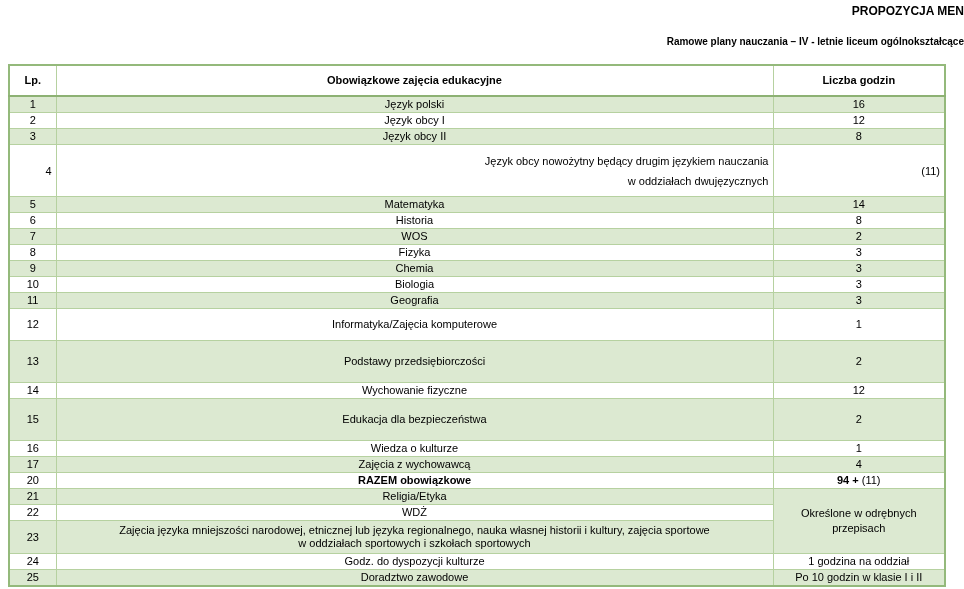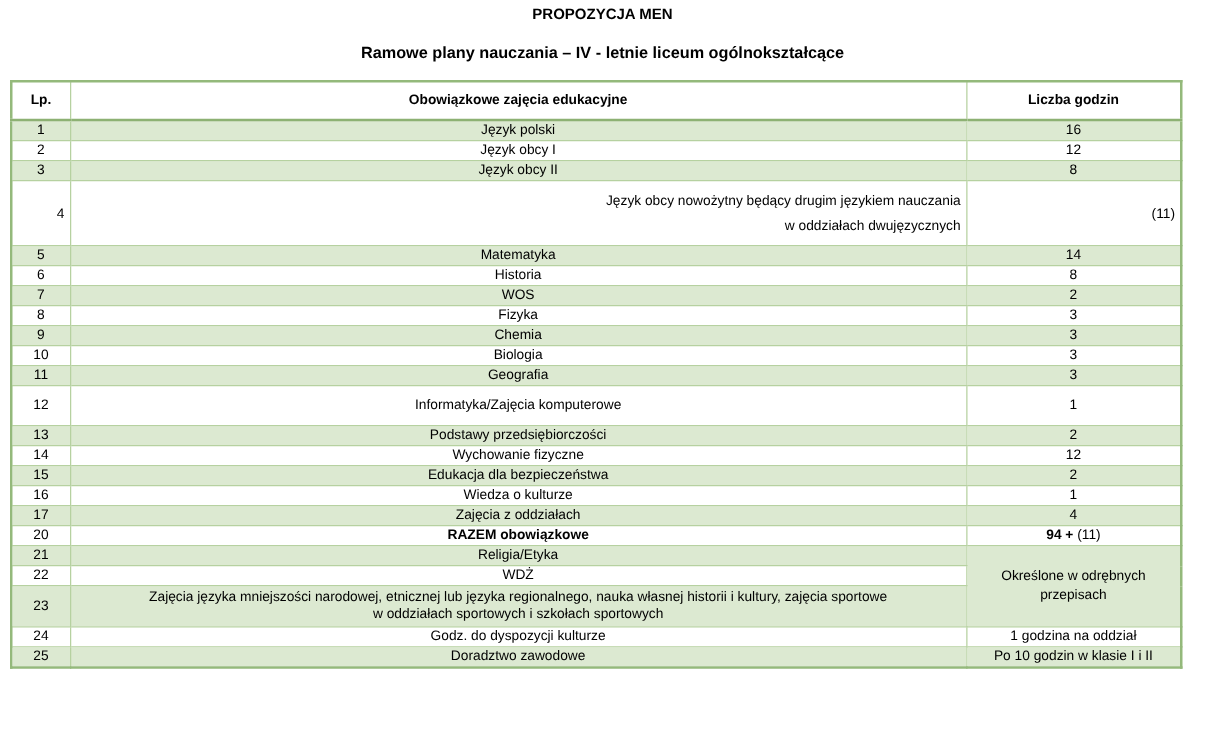--- a/index.html
+++ b/index.html
@@ -2,24 +2,24 @@
 <html><head>
 <meta charset="utf-8">
 <style>
   * { margin:0; padding:0; box-sizing:border-box; }
   body { background:#fff; }
   .page {
     position:relative; width:964px; height:589px; overflow:hidden;
     background:#ffffff; color:#000;
     font-family:"Liberation Sans","DejaVu Sans",sans-serif;
   }
-  .doc-header { text-align:center; padding-top:5px; }
+  .doc-header { text-align:right; padding-top:5px; }
   .t1 { font-weight:bold; font-size:12px; line-height:13px; }
   .t2 { font-weight:bold; font-size:11.5px; line-height:13px; margin-top:16px; }
-  .t3 { font-weight:bold; font-size:13px; line-height:13px; margin-top:17px; }
+  .t3 { font-weight:bold; font-size:10px; line-height:13px; margin-top:17px; }
 
   table.plan {
     border-collapse:collapse; table-layout:fixed;
     width:938px; margin:16px 0 0 8px;
     border:2px solid #94b97b;
     font-size:11px;
   }
   th, td {
     border:1px solid #b6d1a0;
     text-align:center; vertical-align:middle;
@@ -30,21 +30,21 @@
     font-weight:bold; background:#ffffff; height:31px;
     border-bottom:2px solid #8db173;
   }
   col.c-lp  { width:47px; }
   col.c-hrs { width:172px; }
   tbody tr { height:16px; }
   tbody tr.g td { background:#dce9d1; }
   tr.h52 { height:52px; }
   tr.h52 td { line-height:20px;text-align:right; }
   tr.h32 { height:32px; }
-  tr.h30 { height:16px;padding-left:12px; }
+  tr.h30 { height:42px;padding-left:12px; }
   tr.h33 { height:33px; }
   td.b, .b { font-weight:bold; }
   td.merged { background:#dce9d1; line-height:15px;margin-top:44px; }
 </style>
 </head>
 <body>
 
 <div class="page">
   <div class="doc-header">
     <div class="t1">PROPOZYCJA MEN</div>
@@ -140,21 +140,21 @@
           <td>Edukacja dla bezpieczeństwa</td>
           <td>2</td>
         </tr>
         <tr>
           <td>16</td>
           <td>Wiedza o kulturze</td>
           <td>1</td>
         </tr>
         <tr class="g">
           <td>17</td>
-          <td>Zajęcia z oddziałach</td>
+          <td>Zajęcia z wychowawcą</td>
           <td>4</td>
         </tr>
         <tr>
           <td>20</td>
           <td class="b">RAZEM obowiązkowe</td>
           <td><span class="b">94 +</span> (11)</td>
         </tr>
         <tr class="g">
           <td>21</td>
           <td>Religia/Etyka</td>

